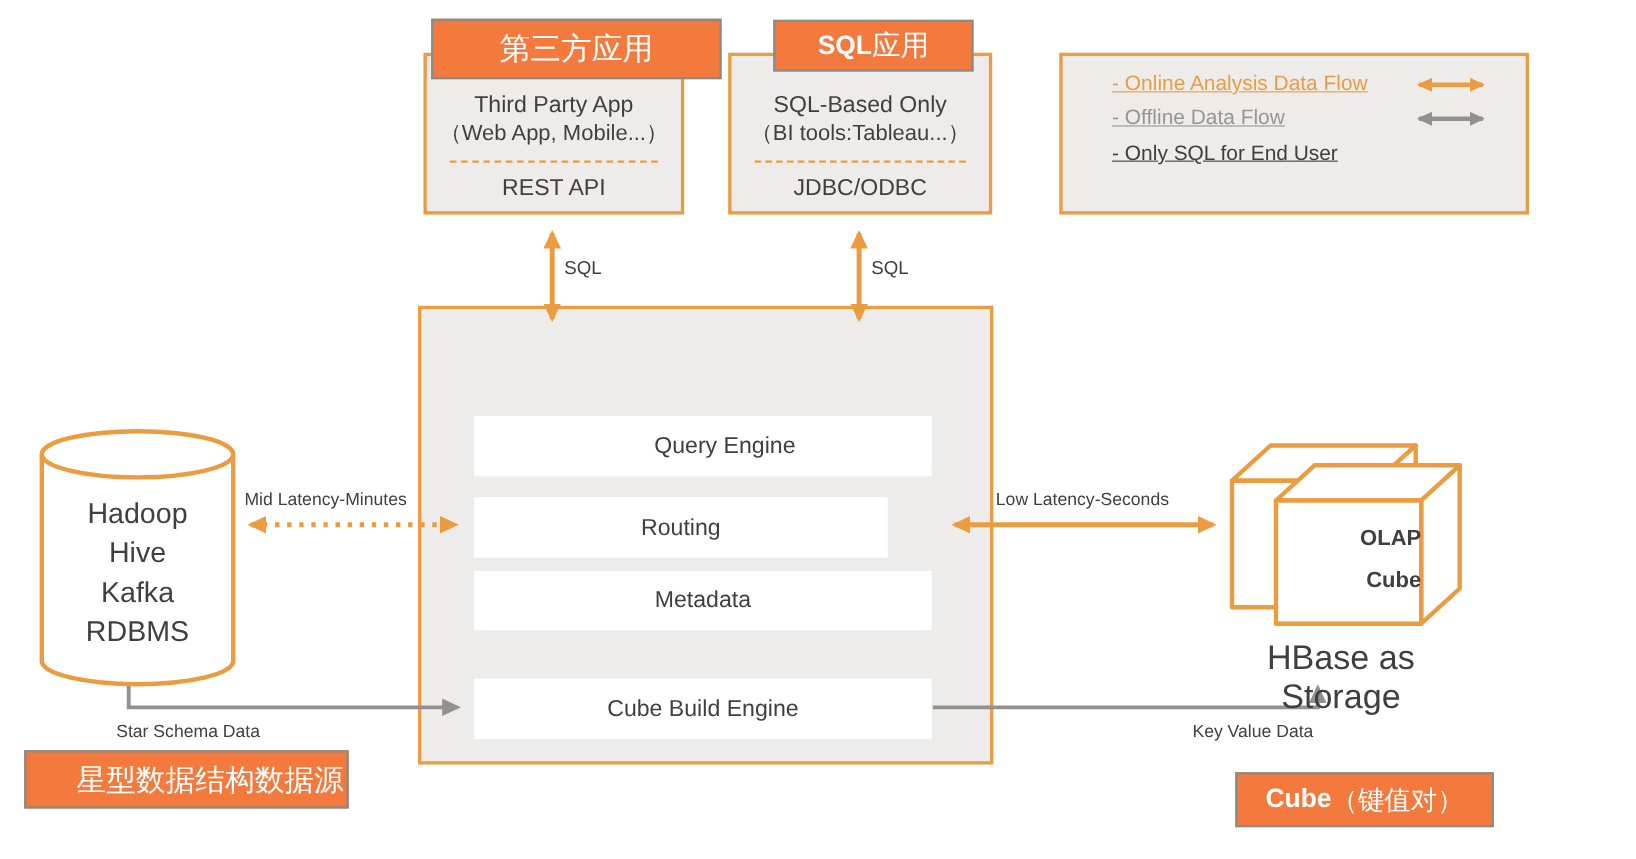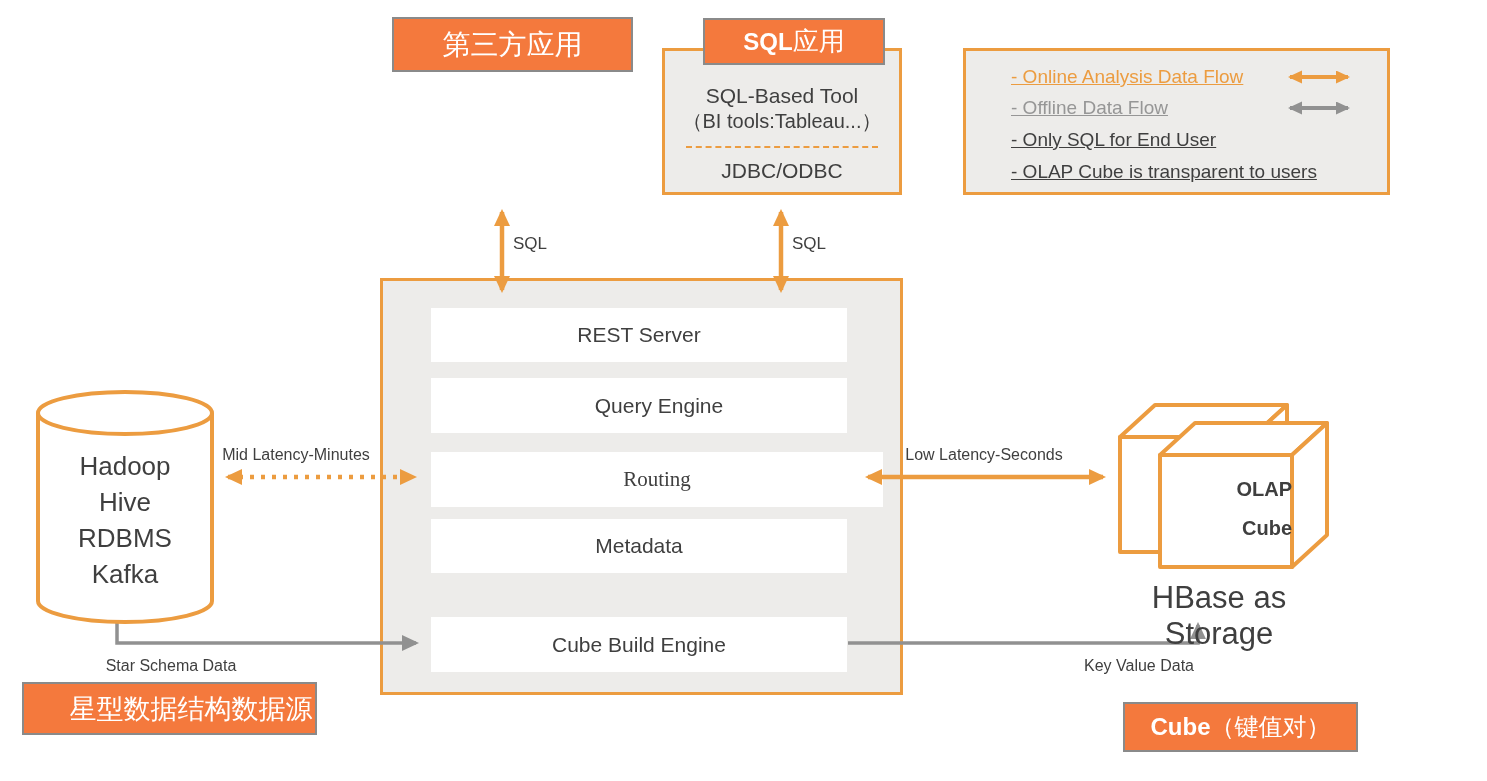--- a/index.html
+++ b/index.html
@@ -62,62 +62,66 @@
   .banner{z-index:3;display:flex;align-items:center;justify-content:center;color:#fff;}
   #star-source-banner{font-size:27px;padding-left:43px;}
   #cube-kv-banner{font-size:24px;}
   .bold{font-weight:bold;}
 </style>
 </head>
 <body>
 
 <div id="stage">
 
-  <div class="abs tab serif-cn" style="left:392px;top:17px;width:241px;height:55px;font-size:28px;">
+  <div class="abs panel top-box" style="left:385px;top:48px;width:237px;height:147px;">
+    <div class="l1" style="margin-top:4px;">Third Party App</div>
+    <div class="l2">（Web App, Mobile...）</div>
+    <div class="divider"></div>
+    <div class="l3">REST API</div>
+  </div>
+  <div class="abs tab serif-cn" style="left:392px;top:17px;width:264px;height:55px;font-size:28px;">
     <span>第三方应用</span>
   </div>
 
   <div class="abs panel top-box" style="left:662px;top:48px;width:240px;height:147px;">
-    <div class="l1" style="margin-top:4px;">SQL-Based Tool</div>
+    <div class="l1" style="margin-top:4px;">SQL-Based Only</div>
     <div class="l2">（BI tools:Tableau...）</div>
     <div class="divider"></div>
     <div class="l3">JDBC/ODBC</div>
   </div>
   <div class="abs tab" style="left:703px;top:18px;width:182px;height:47px;">
     <span class="bold" style="font-size:24px;">SQL</span>
       <span class="serif-cn" style="font-size:26px;">应用</span>
   </div>
 
   <div class="abs panel" style="left:963px;top:48px;width:427px;height:147px;">
     <div class="legend-item legend-orange" style="top:15px;">- Online Analysis Data Flow</div>
     <div class="legend-item legend-gray" style="top:46px;">- Offline Data Flow</div>
     <div class="legend-item legend-dark" style="top:78px;">- Only SQL for End User</div>
-    <div class="legend-item legend-dark" style="top:110px;">- OLAP Cube is transparent to users</div>
     <svg class="legend-arrow" style="top:17px;" width="84" height="18">
       <defs>
         <marker id="lg-o" orient="auto-start-reverse" markerUnits="userSpaceOnUse" markerWidth="16" markerHeight="16" refX="12" refY="6.5">
           <path d="M0,0 L14,6.5 L0,13 Z" style="fill:var(--accent-orange)"></path>
         </marker>
       </defs>
       <line x1="13" y1="9" x2="71" y2="9" style="stroke:var(--accent-orange)" stroke-width="4" marker-start="url(#lg-o)" marker-end="url(#lg-o)"></line>
     </svg>
     <svg class="legend-arrow" style="top:48px;" width="84" height="18">
       <defs>
         <marker id="lg-g" orient="auto-start-reverse" markerUnits="userSpaceOnUse" markerWidth="16" markerHeight="16" refX="12" refY="6.5">
           <path d="M0,0 L14,6.5 L0,13 Z" style="fill:var(--flow-gray)"></path>
         </marker>
       </defs>
       <line x1="13" y1="9" x2="71" y2="9" style="stroke:var(--flow-gray)" stroke-width="4" marker-start="url(#lg-g)" marker-end="url(#lg-g)"></line>
     </svg>
   </div>
 
   <div class="abs panel" style="left:380px;top:278px;width:523px;height:417px;"></div>
-  <div class="abs row" style="left:431px;top:308px;width:416px;height:54px;">REST Server</div>
   <div class="abs row" style="left:431px;top:378px;width:416px;height:55px;padding-left:40px;">Query Engine</div>
-  <div class="abs row" style="left:431px;top:452px;width:452px;height:55px;font-family:Liberation Serif, serif;">Routing</div>
+  <div class="abs row" style="left:431px;top:452px;width:376px;height:55px;">Routing</div>
   <div class="abs row" style="left:431px;top:519px;width:416px;height:54px;">Metadata</div>
   <div class="abs row" style="left:431px;top:617px;width:416px;height:55px;">Cube Build Engine</div>
 
   <svg id="overlay" width="1487" height="781" viewBox="0 0 1487 781">
     <defs>
       <marker id="ah-o" orient="auto-start-reverse" markerUnits="userSpaceOnUse" markerWidth="20" markerHeight="18" refX="14" refY="8">
         <path d="M0,0 L17,8 L0,16 Z" style="fill:var(--accent-orange)"></path>
       </marker>
       <marker id="ah-g" orient="auto-start-reverse" markerUnits="userSpaceOnUse" markerWidth="20" markerHeight="18" refX="14" refY="8">
         <path d="M0,0 L17,8 L0,16 Z" style="fill:var(--flow-gray)"></path>
@@ -150,22 +154,22 @@
         <polygon points="1160,455 1195,423 1327,423 1292,455"></polygon>
         <polygon points="1292,455 1327,423 1327,535 1292,567"></polygon>
         <polygon points="1160,455 1292,455 1292,567 1160,567"></polygon>
       </g>
     </g>
   </svg>
 
   <div class="abs" id="datasource-labels" style="left:38px;top:448px;">
     <div>Hadoop</div>
     <div>Hive</div>
+    <div>Kafka</div>
     <div>RDBMS</div>
-    <div>Kafka</div>
   </div>
 
   <div class="abs" id="olap-cube-labels" style="left:1160px;top:470px;">
     <div>OLAP</div>
     <div>Cube</div>
   </div>
   <div class="abs" id="hbase-caption" style="left:1104px;top:580px;">HBase  as Storage</div>
 
   <div class="abs flow-label" style="left:513px;top:234px;font-size:17px;">SQL</div>
   <div class="abs flow-label" style="left:792px;top:234px;font-size:17px;">SQL</div>

